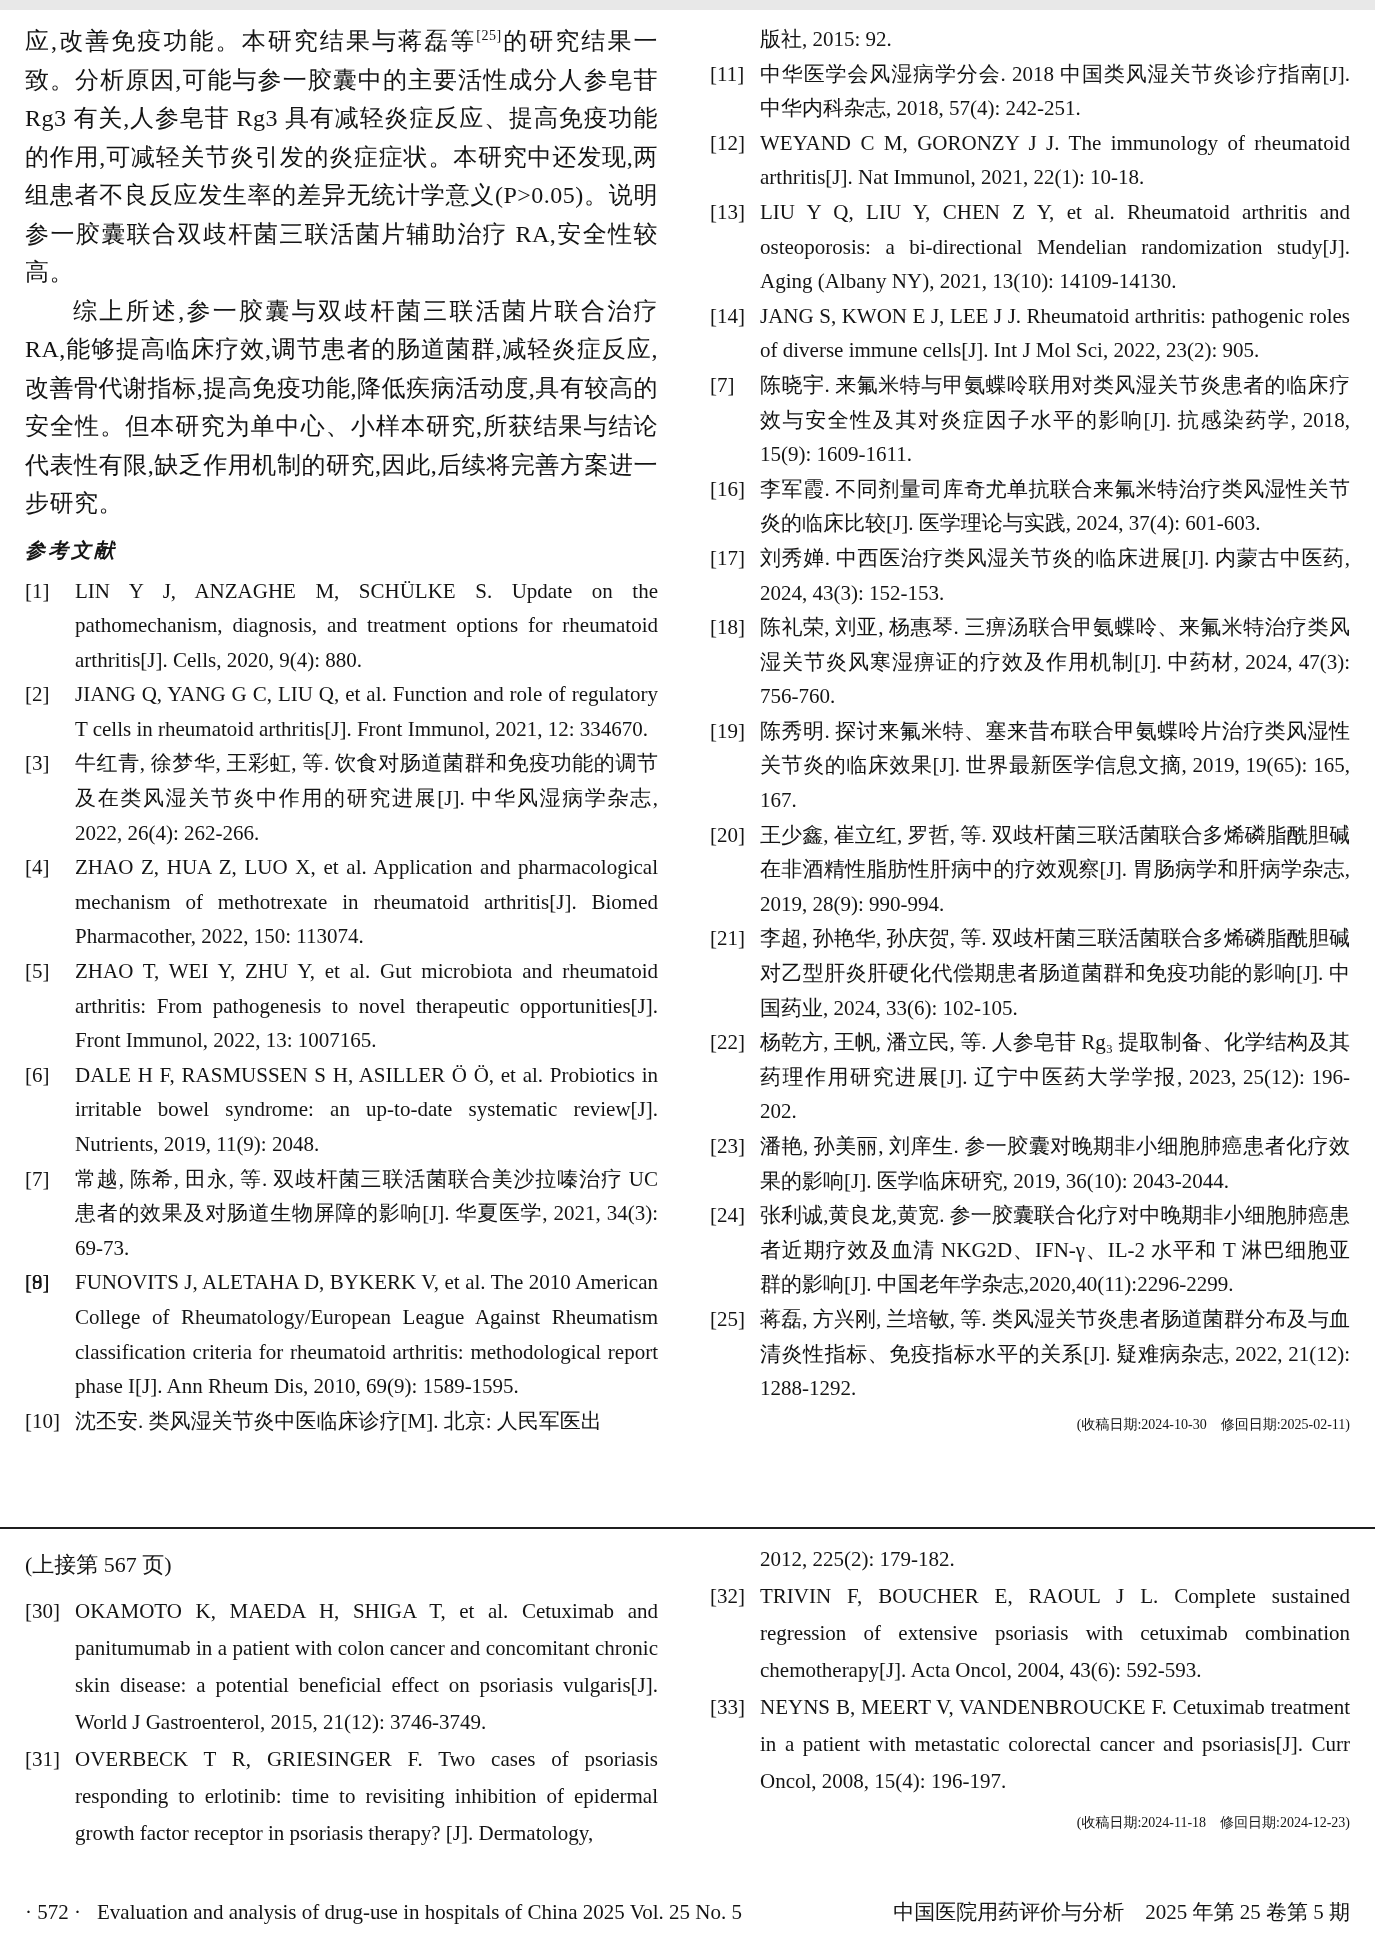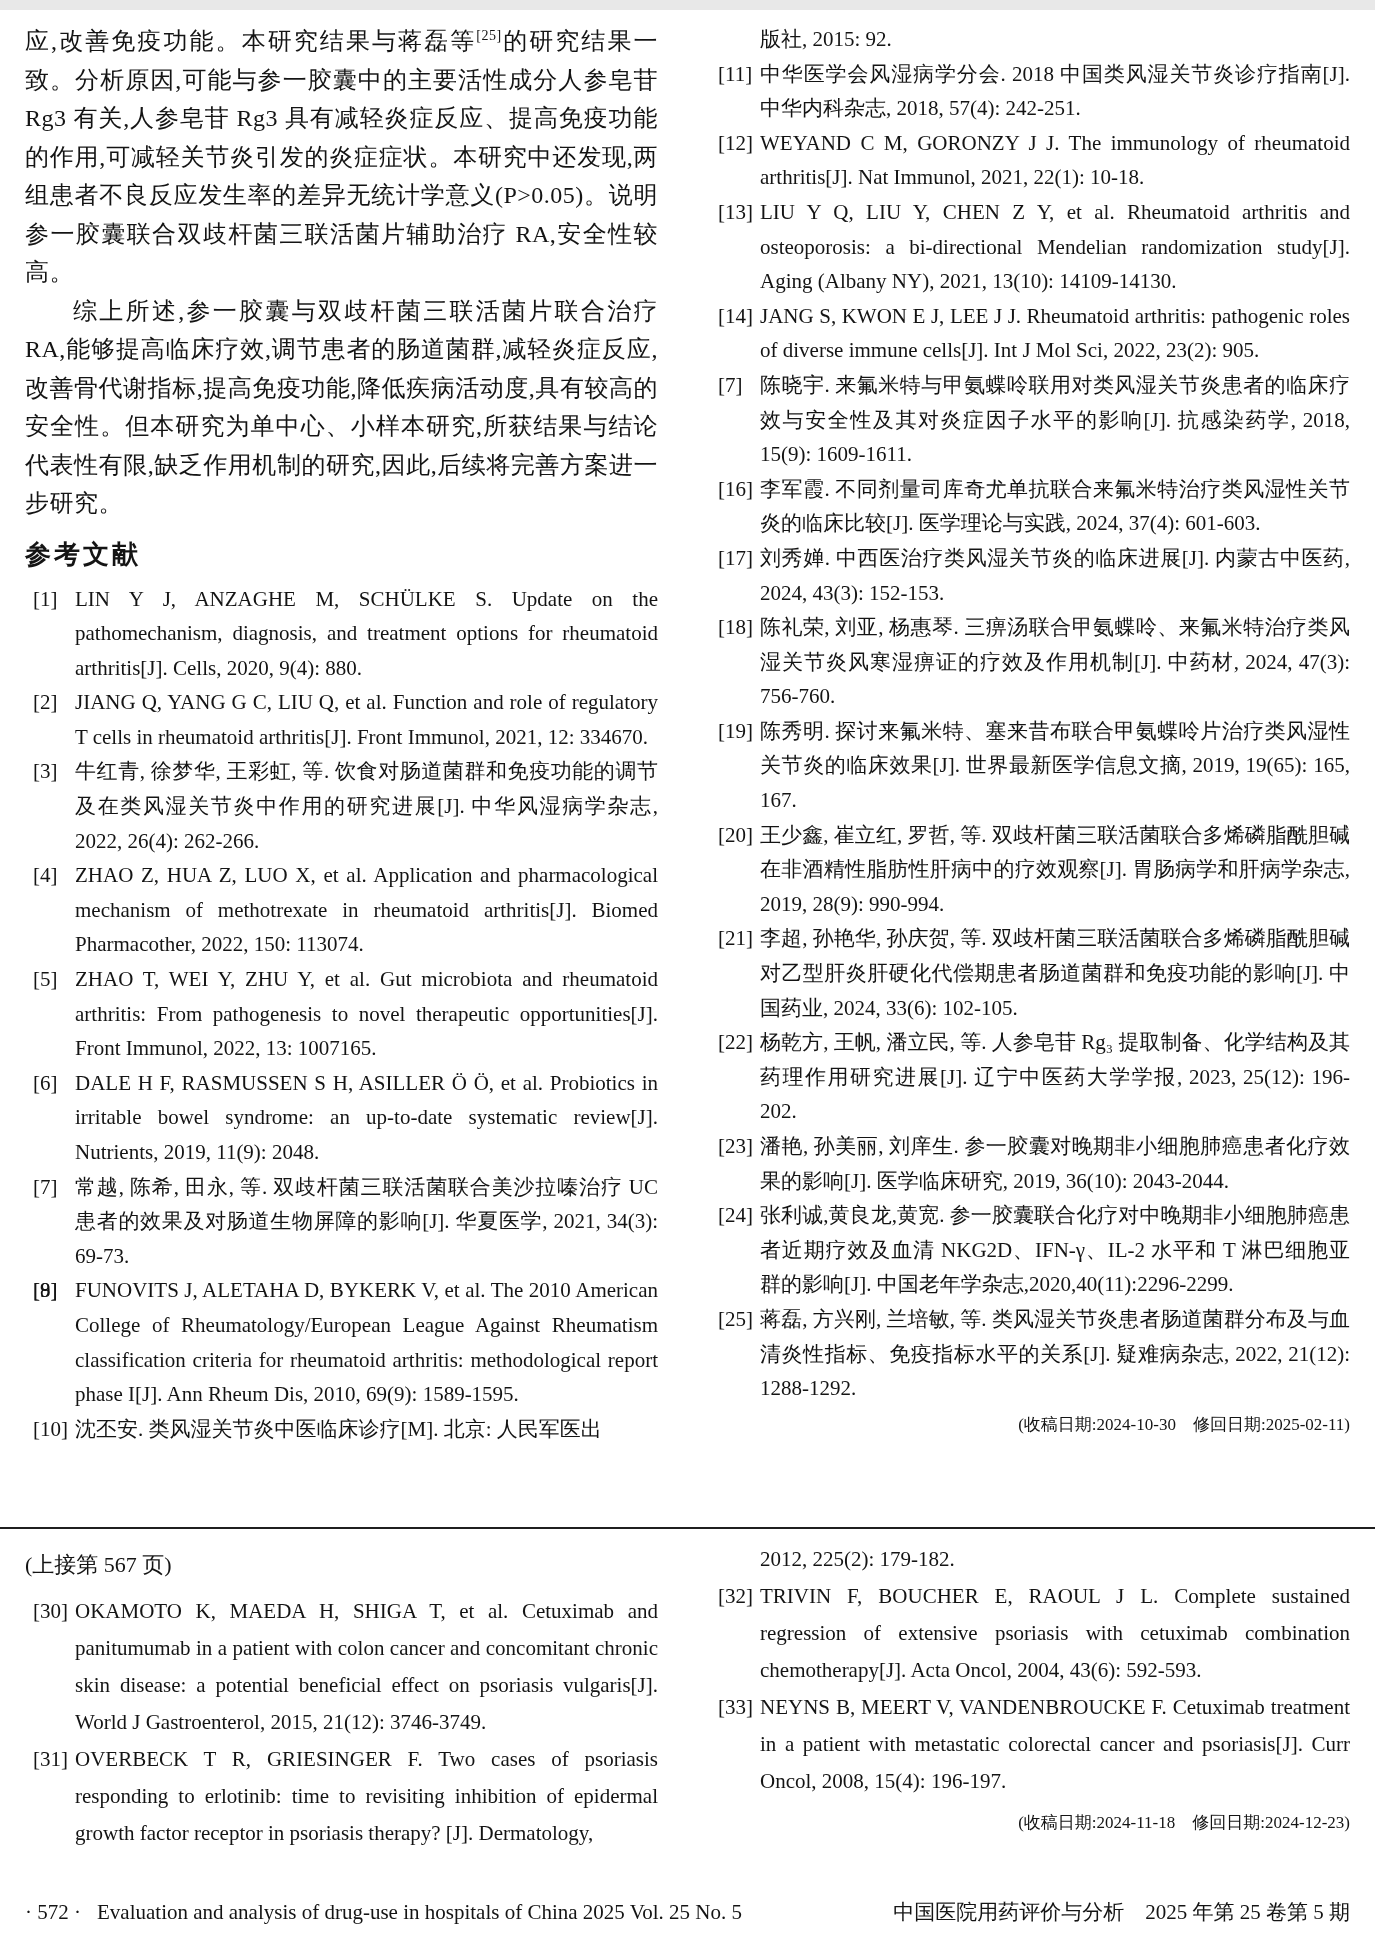--- a/index.html
+++ b/index.html
@@ -12,29 +12,29 @@
   .col-l { width:633px; flex:none; }
   .col-r { width:640px; flex:none; }
   .top-section { height:1517px; overflow:hidden; padding-top:12px; }
   .body-text {
     margin:0; font-size:24px; line-height:38.5px;
     text-align:justify; letter-spacing:0.5px;
   }
   .indent { text-indent:2em; }
   sup.cite { font-size:14px; line-height:0; }
   .refs-heading {
-    margin:14px 0 10px; font-size:26px; letter-spacing:3px;
-    font-family:"Liberation Sans","DejaVu Sans",sans-serif; font-weight:bold;
+    margin:14px 0 10px; font-size:20px; letter-spacing:3px;
+    font-family:"Liberation Sans","DejaVu Sans",sans-serif; font-weight:bold;font-style:italic;
   }
   .ref, .carryover-line {
     position:relative; padding-left:50px; box-sizing:border-box;
     font-size:21px; line-height:34.6px; text-align:justify;
   }
-  .ref-num { position:absolute; left:8px; top:0; }
-  .dates { font-size:17px; line-height:34.6px; text-align:right; margin-top:2px; }
+  .ref-num { position:absolute; left:0; top:0; }
+  .dates { font-size:14px; line-height:34.6px; text-align:right; margin-top:2px; }
   .separator { border:none; border-top:2px solid #1f1f1f; margin:0; }
   .bottom-section { padding-top:10px; }
   .continued-note { font-size:22px; line-height:36px; margin:8px 0 10px; }
   .bottom-section .ref, .bottom-section .carryover-line { line-height:37px; }
   .bottom-section .dates { line-height:37px; margin-top:4px; }
   .bottom-section .col-r { padding-top:2px; }
   .footer {
     position:absolute; left:25px; right:25px; bottom:24px;
     display:flex; justify-content:space-between; align-items:baseline;
     font-size:21px;

